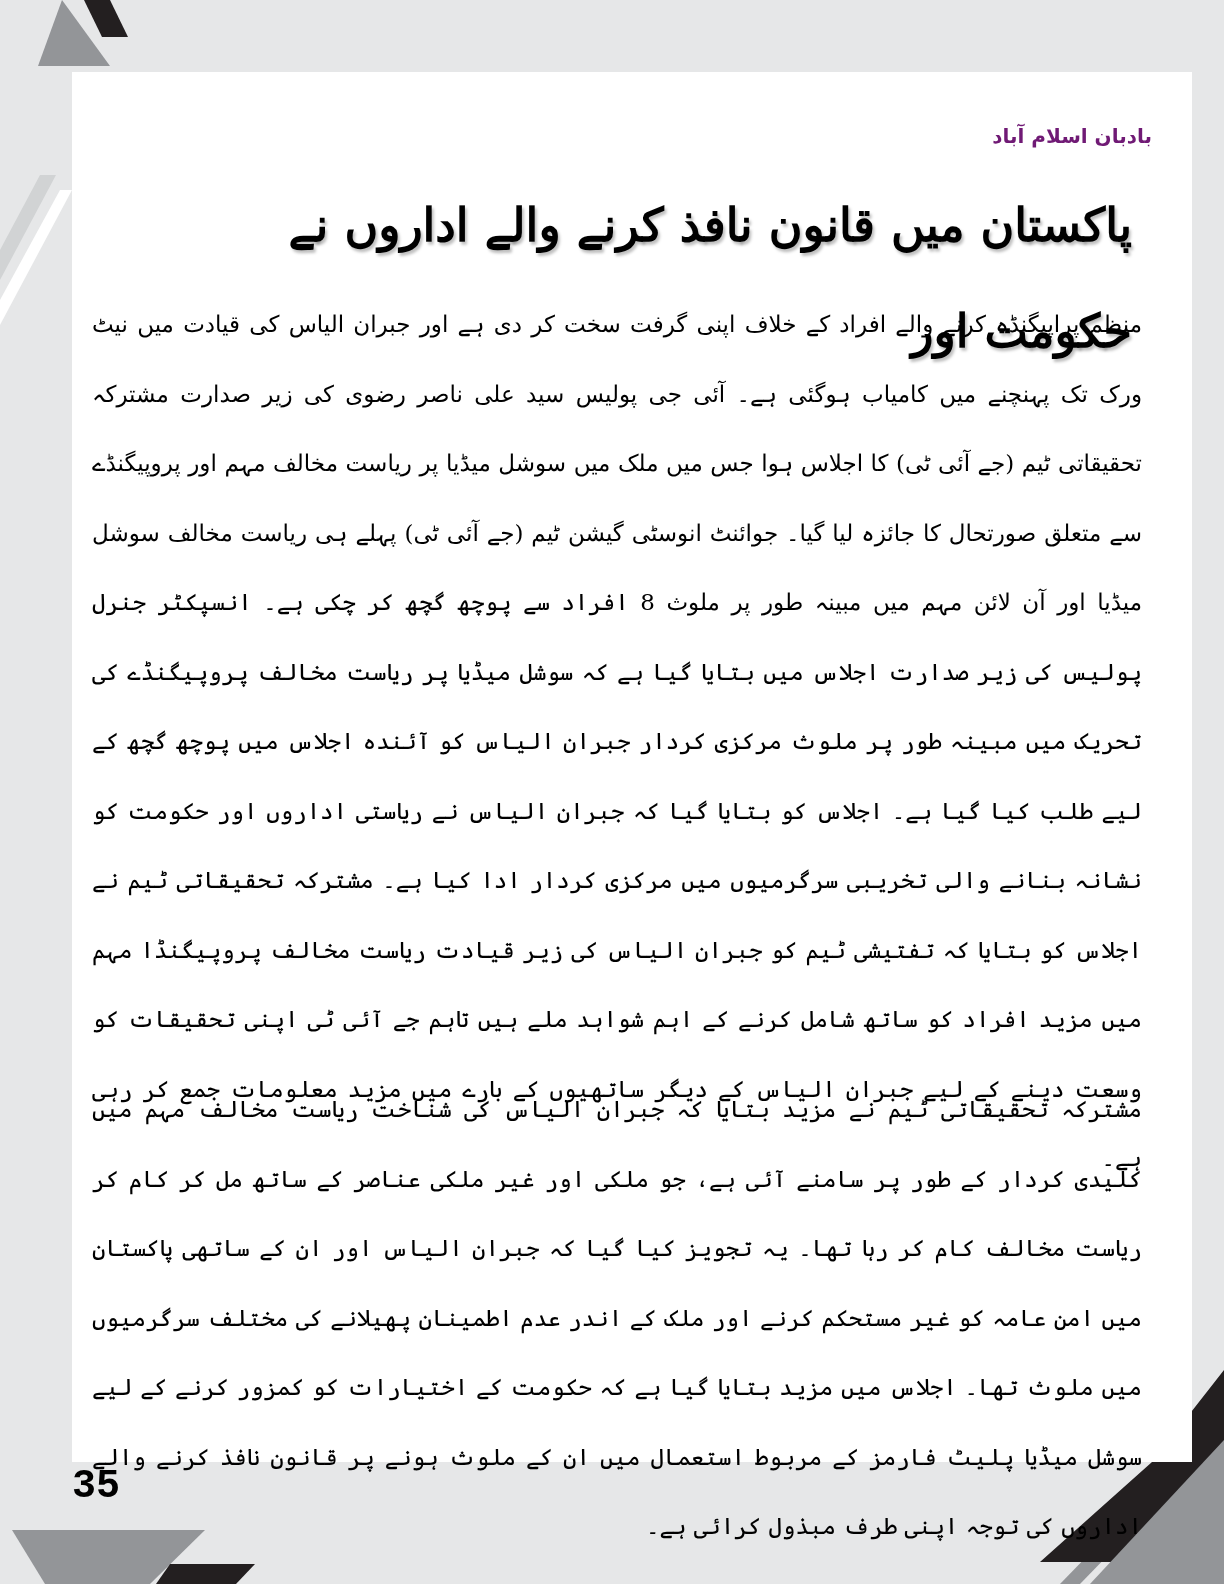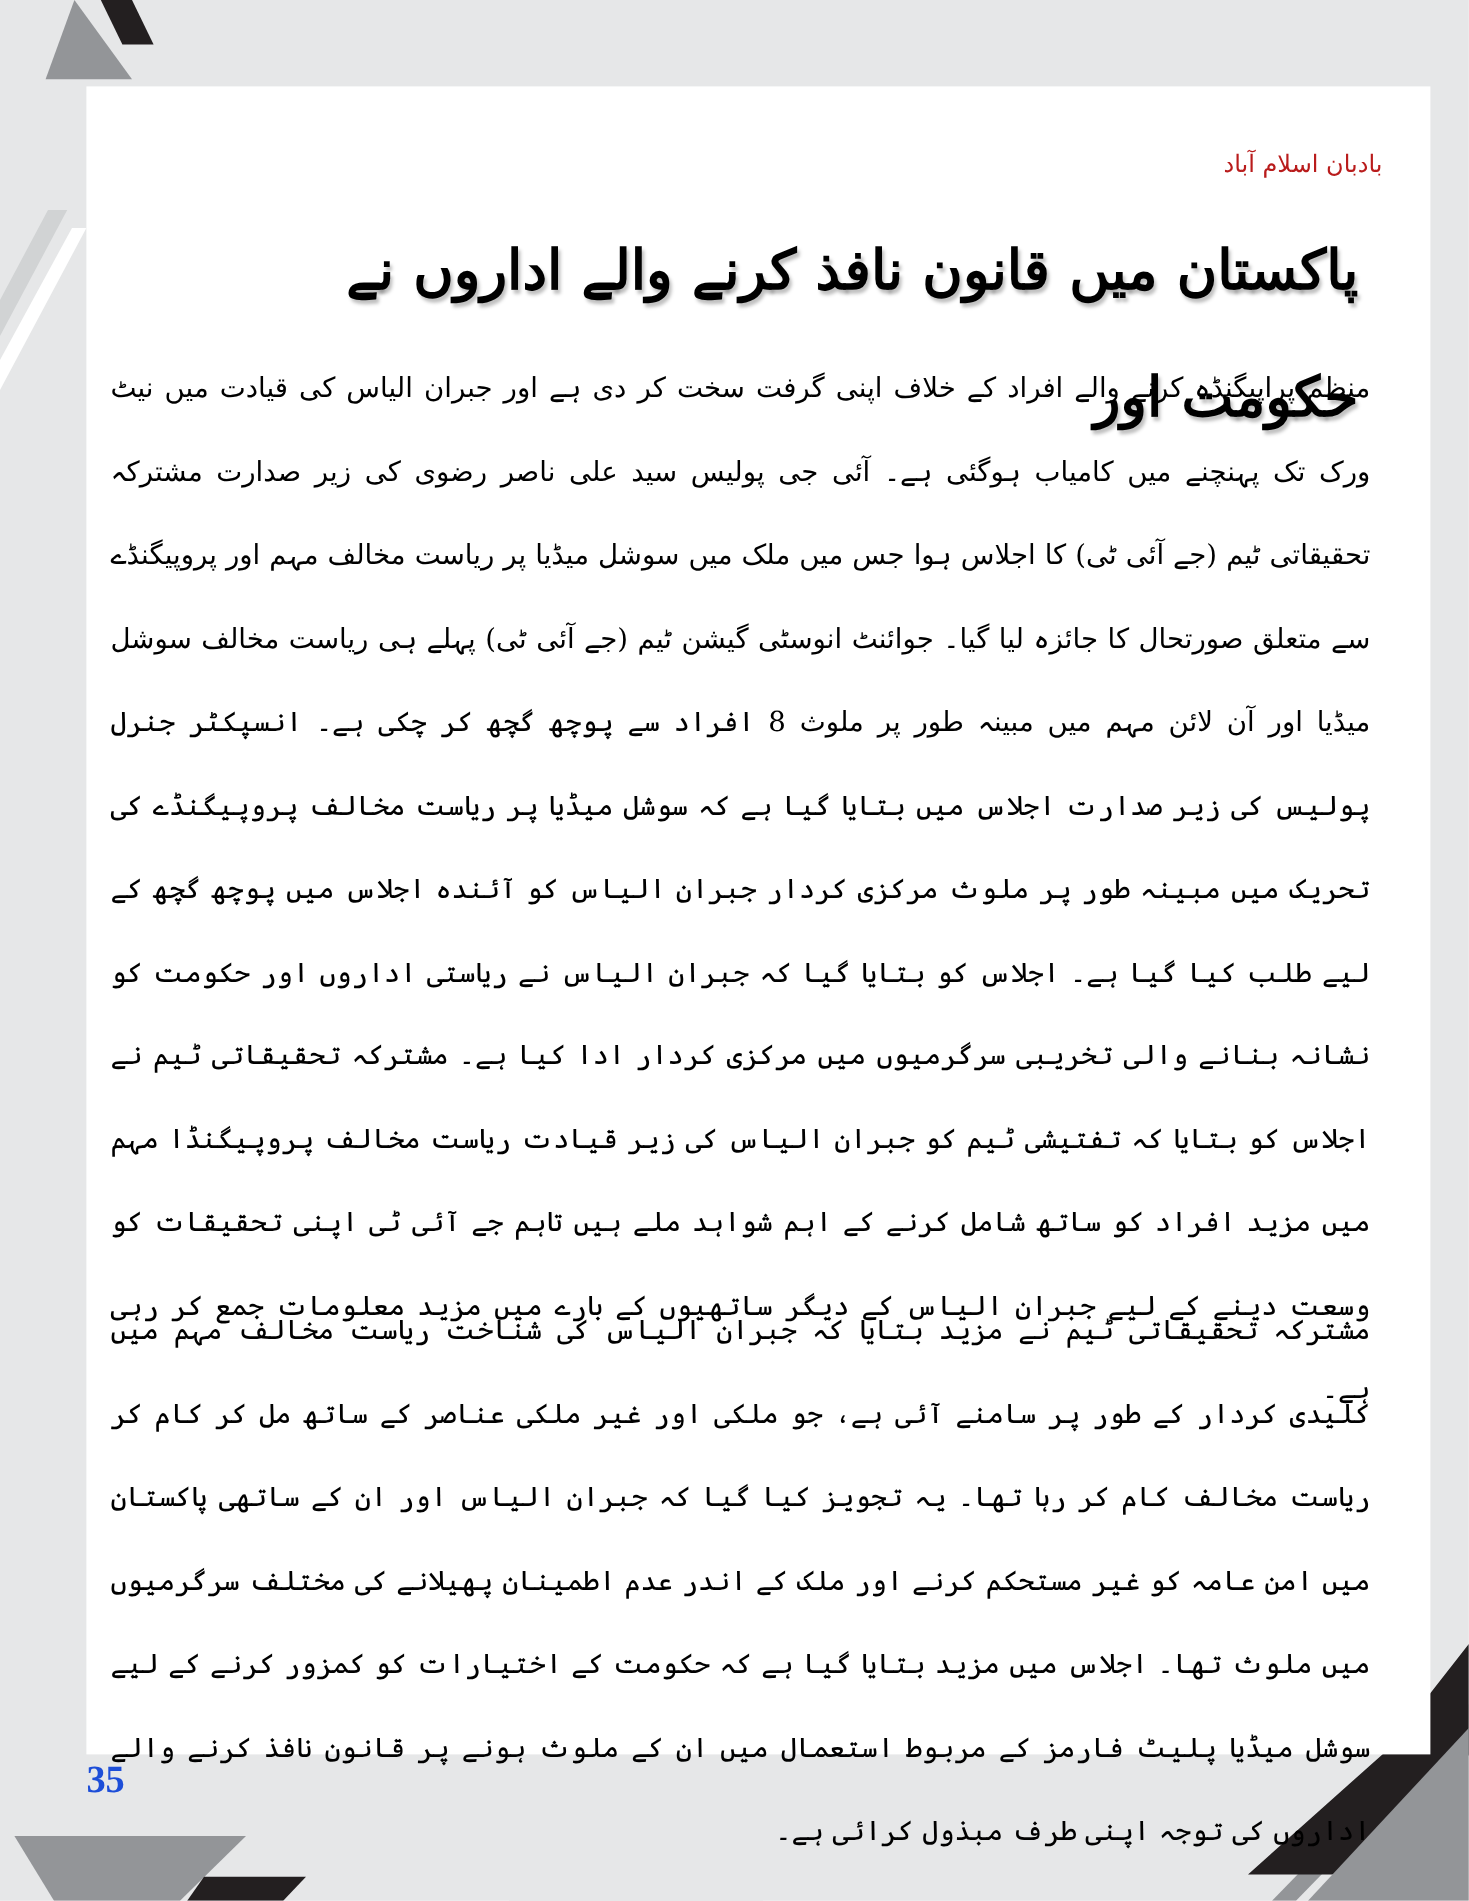--- a/index.html
+++ b/index.html
@@ -18,23 +18,23 @@
       top: 72px;
       width: 1120px;
       height: 1390px;
       background: #ffffff;
     }
     .header-brand {
       position: absolute;
       right: 40px;
       top: 52px;
       font-family: "DejaVu Sans", sans-serif;
-      font-weight: normal;
+      font-weight: bold;
       font-size: 20px;
-      color: #b91c1c;
+      color: #701a75;
       direction: rtl;
     }
     .headline {
       position: absolute;
       left: 60px;
       right: 60px;
       top: 100px;
       text-align: right;
       direction: rtl;
       font-family: "DejaVu Serif", serif;
@@ -55,24 +55,24 @@
       font-size: 23px;
       line-height: 69.5px;
       color: #000;
     }
     .para-1 { top: 218px; }
     .para-2 { top: 1003px; }
     .page-number {
       position: absolute;
       left: 72px;
       top: 1464px;
-      font-family: Liberation Serif, serif;
+      font-family: Liberation Mono, monospace;
       font-weight: bold;
-      font-size: 32px;
-      color: #1d4ed8;
+      font-size: 40px;
+      color: #000000;
     }
   </style>
 </head>
 <body>
 
 <svg class="deco" width="1224" height="1584" viewBox="0 0 1224 1584">
 
   <polygon points="84,0 110,0 128,37 102,37" fill="#231f20"></polygon>
 
   <polygon points="62,0 38,66 110,66" fill="#939598"></polygon>

